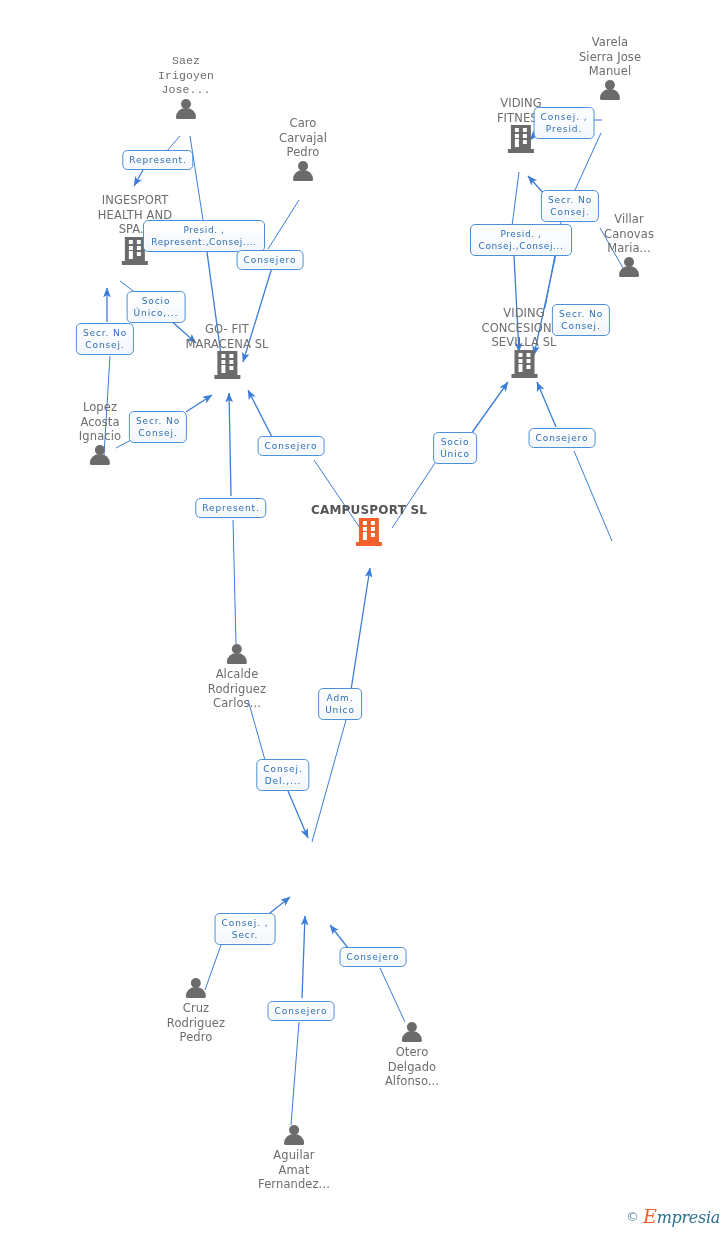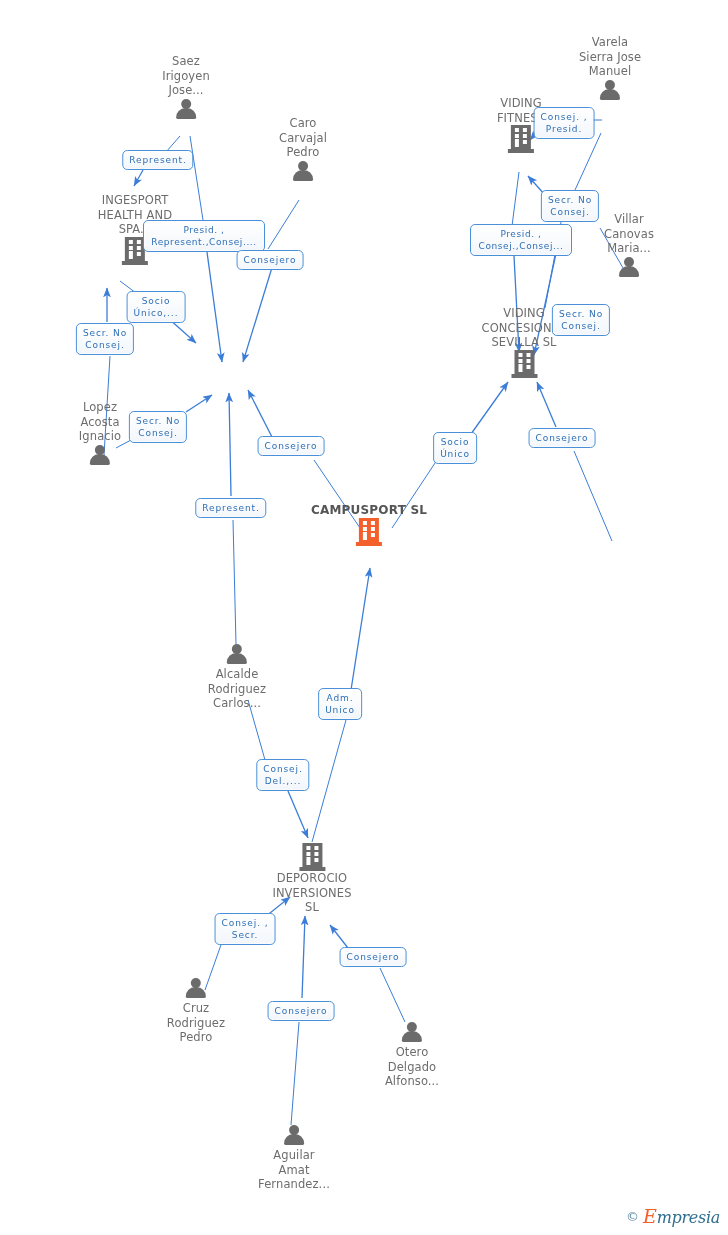--- a/index.html
+++ b/index.html
@@ -137,21 +137,21 @@
       <path d="M265,917 L290,897" marker-end="url(#arw)"></path>
 
       <path d="M405,1022 L380,968" stroke-width="1"></path>
       <path d="M348,948 L330,925" marker-end="url(#arw)"></path>
 
       <path d="M291,1125 L299,1022" stroke-width="1"></path>
       <path d="M302,998 L305,916" marker-end="url(#arw)"></path>
     </g>
   </svg>
 
-  <div class="node" style="left:186px;top:54px;">
+  <div class="node" style="left:186px;top:54px;font-family:Liberation Mono, monospace;">
     <div class="caption">Saez
 Irigoyen
 Jose...</div>
     <div class="glyph person">
         <span class="head"></span>
         <span class="body"></span>
       </div>
   </div>
 
   <div class="node" style="left:303px;top:116px;">
@@ -173,20 +173,34 @@
       <span class="win" style="left:7px;top:3px;"></span>
         <span class="win" style="left:15px;top:3px;"></span>
       <span class="win" style="left:7px;top:9px;"></span>
         <span class="win" style="left:15px;top:9px;"></span>
       <span class="win" style="left:15px;top:15px;"></span>
       <span class="door"></span>
         <span class="base"></span>
     </div>
   </div>
 
+  <div class="node company" style="left:227px;top:322px;">
+    <div class="caption">GO- FIT
+MARACENA  SL</div>
+    <div class="glyph building">
+      <span class="tower"></span>
+      <span class="win" style="left:7px;top:3px;"></span>
+        <span class="win" style="left:15px;top:3px;"></span>
+      <span class="win" style="left:7px;top:9px;"></span>
+        <span class="win" style="left:15px;top:9px;"></span>
+      <span class="win" style="left:15px;top:15px;"></span>
+      <span class="door"></span>
+        <span class="base"></span>
+    </div>
+  </div>
 
   <div class="node" style="left:100px;top:400px;">
     <div class="caption">Lopez
 Acosta
 Ignacio</div>
     <div class="glyph person">
         <span class="head"></span>
         <span class="body"></span>
       </div>
   </div>
@@ -260,35 +274,20 @@
   <div class="node" style="left:237px;top:643px;">
     <div class="glyph person">
         <span class="head"></span>
         <span class="body"></span>
       </div>
     <div class="caption">Alcalde
 Rodriguez
 Carlos...</div>
   </div>
 
-  <div class="node company" style="left:312px;top:843px;">
-    <div class="glyph building">
-      <span class="tower"></span>
-      <span class="win" style="left:7px;top:3px;"></span>
-        <span class="win" style="left:15px;top:3px;"></span>
-      <span class="win" style="left:7px;top:9px;"></span>
-        <span class="win" style="left:15px;top:9px;"></span>
-      <span class="win" style="left:15px;top:15px;"></span>
-      <span class="door"></span>
-        <span class="base"></span>
-    </div>
-    <div class="caption">DEPOROCIO
-INVERSIONES
-SL</div>
-  </div>
 
   <div class="node" style="left:196px;top:977px;">
     <div class="glyph person">
         <span class="head"></span>
         <span class="body"></span>
       </div>
     <div class="caption">Cruz
 Rodriguez
 Pedro</div>
   </div>

